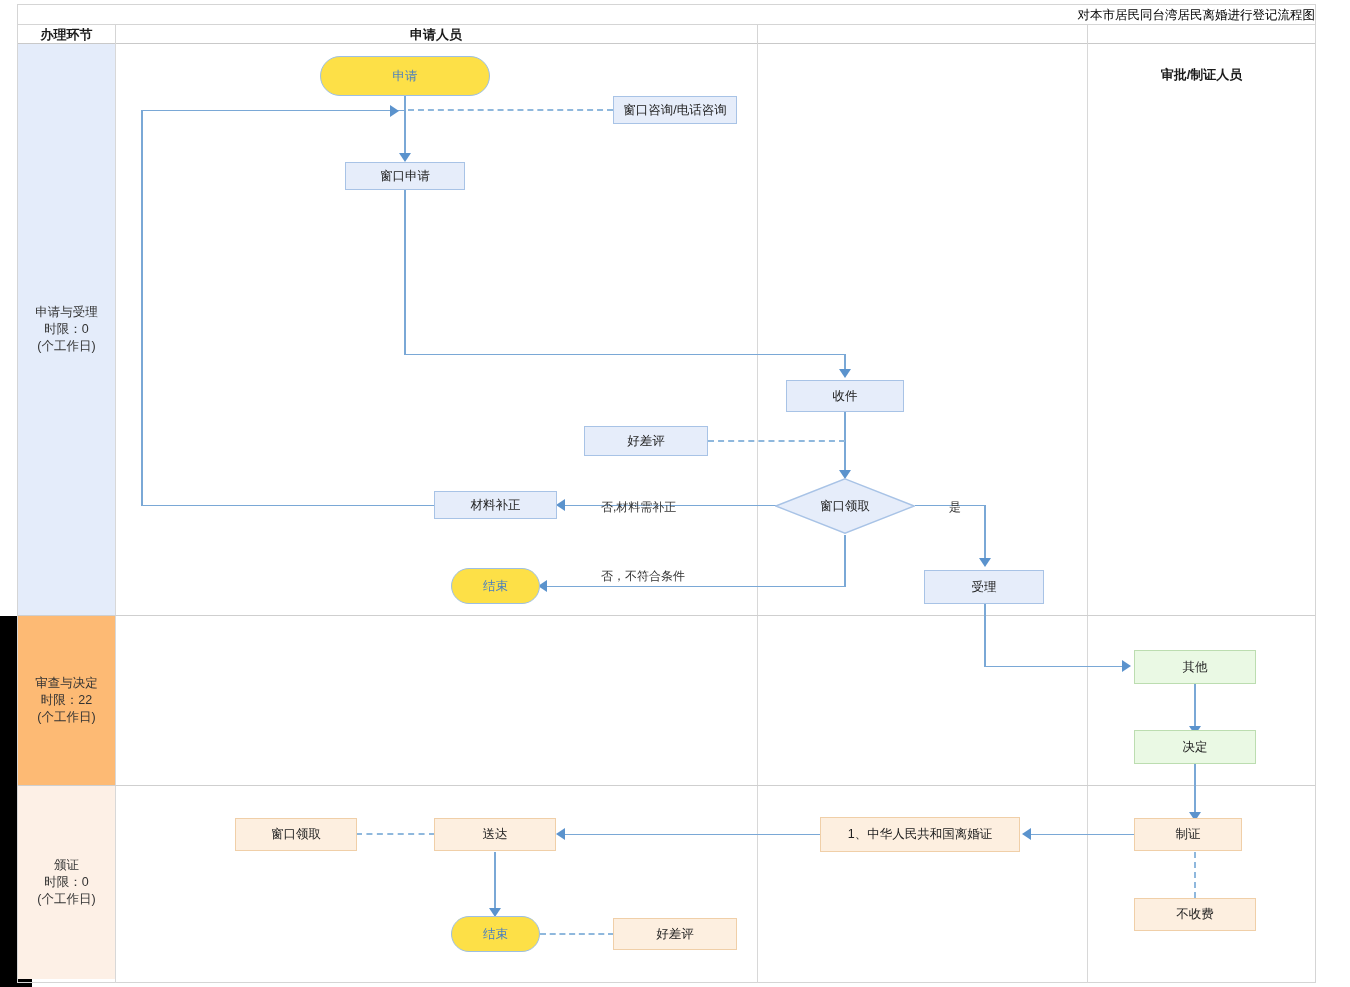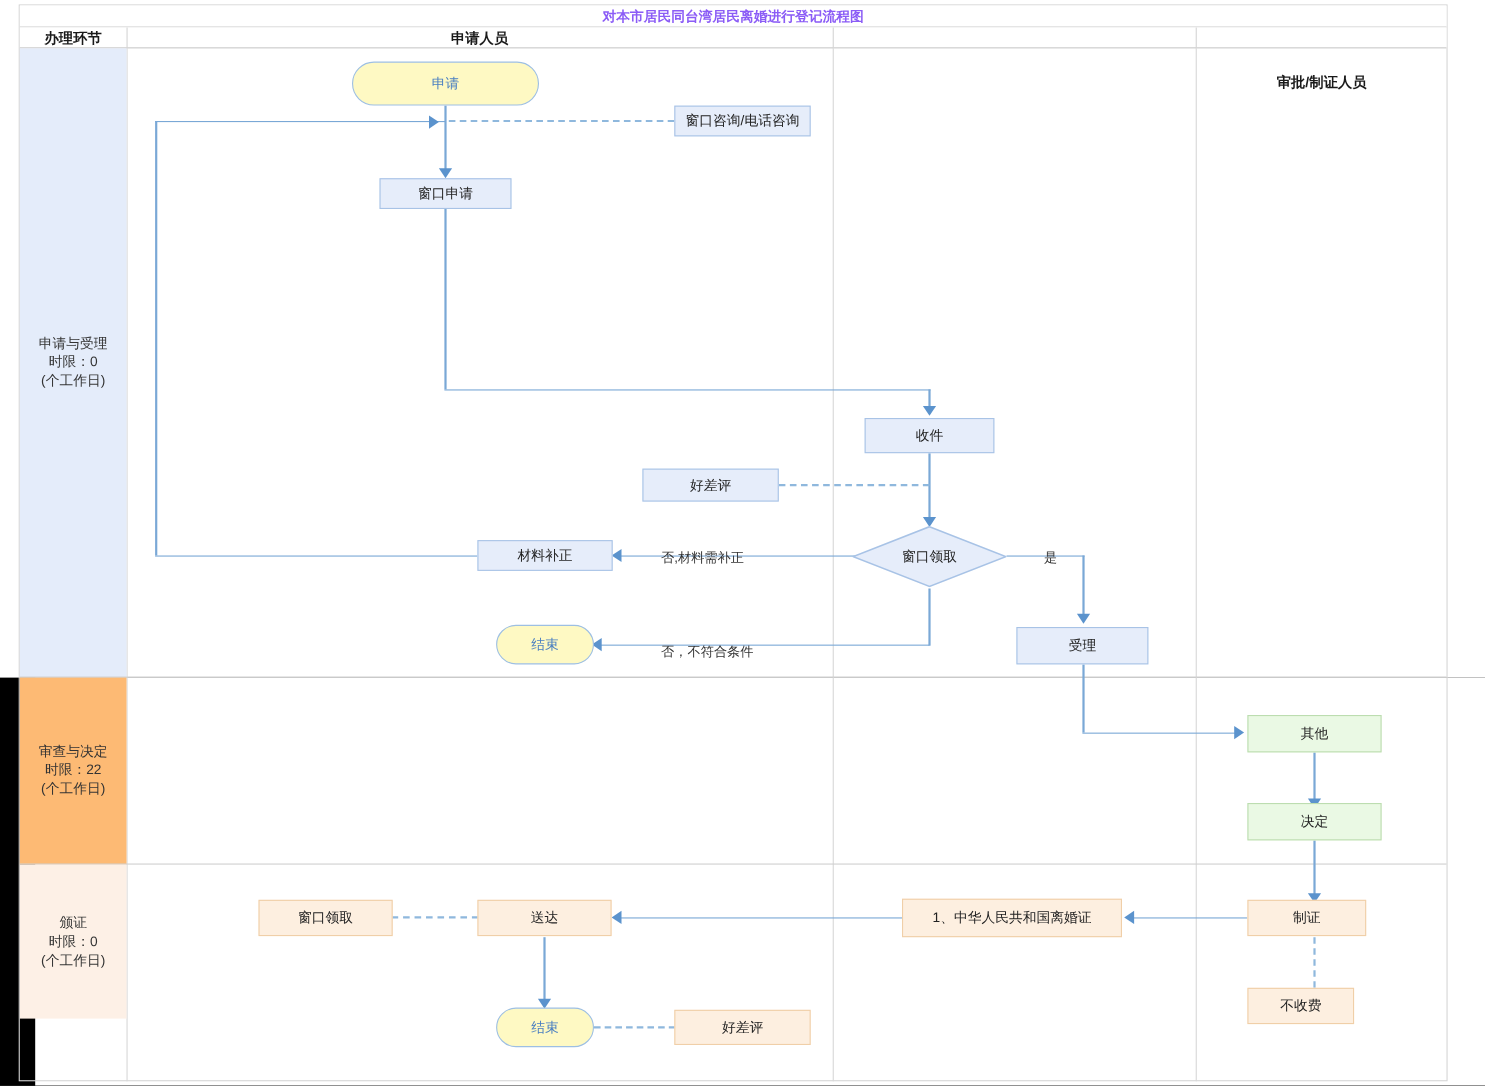--- a/index.html
+++ b/index.html
@@ -37,24 +37,24 @@
     box-sizing: border-box;
     border: 1px solid #d5d5d5;
     background: transparent;
   }
 
   .title-row {
     position: absolute;
     left: 18px; top: 5px;
     width: 1297px; height: 20px;
     line-height: 20px;
-    text-align: center;
+    text-align: right;
     font-size: 12.5px;
-    font-weight: bold;
-    color: #8b5cf6;
+    font-weight: normal;
+    color: #000000;
     background: #ffffff;
     box-sizing: border-box;
     border-bottom: 1px solid #d5d5d5;
   }
 
   .head-row {
     position: absolute;
     left: 18px; top: 25px;
     width: 1297px; height: 19px;
     background: #ffffff;
@@ -129,21 +129,21 @@
   .n-green {
     background: #eaf9e4;
     border: 1px solid #bcddb0;
   }
   .n-orange {
     background: #fdefe0;
     border: 1px solid #f0cfa8;
     text-align: center;
   }
   .n-round {
-    background: #fef9c3;
+    background: #fde047;
     border: 1px solid #9dbfe3;
     border-radius: 22px;
     color: #4a7fc1;
   }
   .n-round-start {
     color: #4a7fc1;
   }
   .n-diamond {
     background: transparent;
     border: none;
@@ -232,21 +232,21 @@
 <div class="col-div" style="left:115px;top:44px;height:939px;"></div>
 <div class="col-div" style="left:757px;top:44px;height:939px;"></div>
 <div class="col-div" style="left:1087px;top:44px;height:939px;"></div>
 
 <div class="band" style="top:44px;height:572px;background:#e4ecfa;">申请与受理
 时限：0
 (个工作日)</div>
 <div class="band" style="top:616px;height:170px;background:#fdba74;">审查与决定
 时限：22
 (个工作日)</div>
-<div class="band" style="top:786px;height:140px;background:#fdf0e6;border-bottom:none;">颁证
+<div class="band" style="top:786px;height:193px;background:#fdf0e6;border-bottom:none;">颁证
 时限：0
 (个工作日)</div>
 
 <div class="rowline" style="top:615px;"></div>
 <div class="rowline" style="top:785px;"></div>
 
 <div class="ln lv" style="left:404.2px;top:96px;height:60px;"></div>
 <div class="arrow ar-down" style="left:399px;top:153px;"></div>
 
 <div class="ln lh" style="left:141px;top:504.5px;width:293px;"></div>
@@ -296,21 +296,21 @@
 <div class="arrow ar-left" style="left:556px;top:828px;"></div>
 
 <div class="dash-h" style="left:356px;top:832.5px;width:79px;"></div>
 
 <div class="ln lv" style="left:494.2px;top:852px;height:62px;"></div>
 <div class="arrow ar-down" style="left:489px;top:908px;"></div>
 
 <div class="dash-h" style="left:540px;top:933px;width:74px;"></div>
 
 <div class="edge-label" style="left:601px;top:499px;">否,材料需补正</div>
-<div class="edge-label" style="left:601px;top:584px;">否，不符合条件</div>
+<div class="edge-label" style="left:601px;top:568px;">否，不符合条件</div>
 <div class="edge-label" style="left:949px;top:499px;">是</div>
 
 <div class="node n-round n-round-start" style="left:320px;top:56px;width:170px;height:40px;">申请</div>
 
 <div class="node n-blue" style="left:613px;top:96px;width:124px;height:28px;">窗口咨询/电话咨询</div>
 
 <div class="node n-blue" style="left:345px;top:162px;width:120px;height:28px;">窗口申请</div>
 
 <div class="node n-blue" style="left:786px;top:380px;width:118px;height:32px;">收件</div>
 
@@ -328,21 +328,21 @@
 <div class="node n-round" style="left:451px;top:568px;width:89px;height:36px;">结束</div>
 
 <div class="node n-blue" style="left:924px;top:570px;width:120px;height:34px;">受理</div>
 
 <div class="node n-green" style="left:1134px;top:650px;width:122px;height:34px;">其他</div>
 
 <div class="node n-green" style="left:1134px;top:730px;width:122px;height:34px;">决定</div>
 
 <div class="node n-orange" style="left:1134px;top:818px;width:108px;height:33px;">制证</div>
 
-<div class="node n-orange" style="left:1134px;top:898px;width:97px;height:33px;">不收费</div>
+<div class="node n-orange" style="left:1134px;top:898px;width:122px;height:33px;">不收费</div>
 
 <div class="node n-orange" style="left:820px;top:817px;width:200px;height:35px;">1、中华人民共和国离婚证</div>
 
 <div class="node n-orange" style="left:434px;top:818px;width:122px;height:33px;">送达</div>
 
 <div class="node n-orange" style="left:235px;top:818px;width:122px;height:33px;">窗口领取</div>
 
 <div class="node n-round" style="left:451px;top:916px;width:89px;height:36px;">结束</div>
 
 <div class="node n-orange" style="left:613px;top:918px;width:124px;height:32px;">好差评</div>

